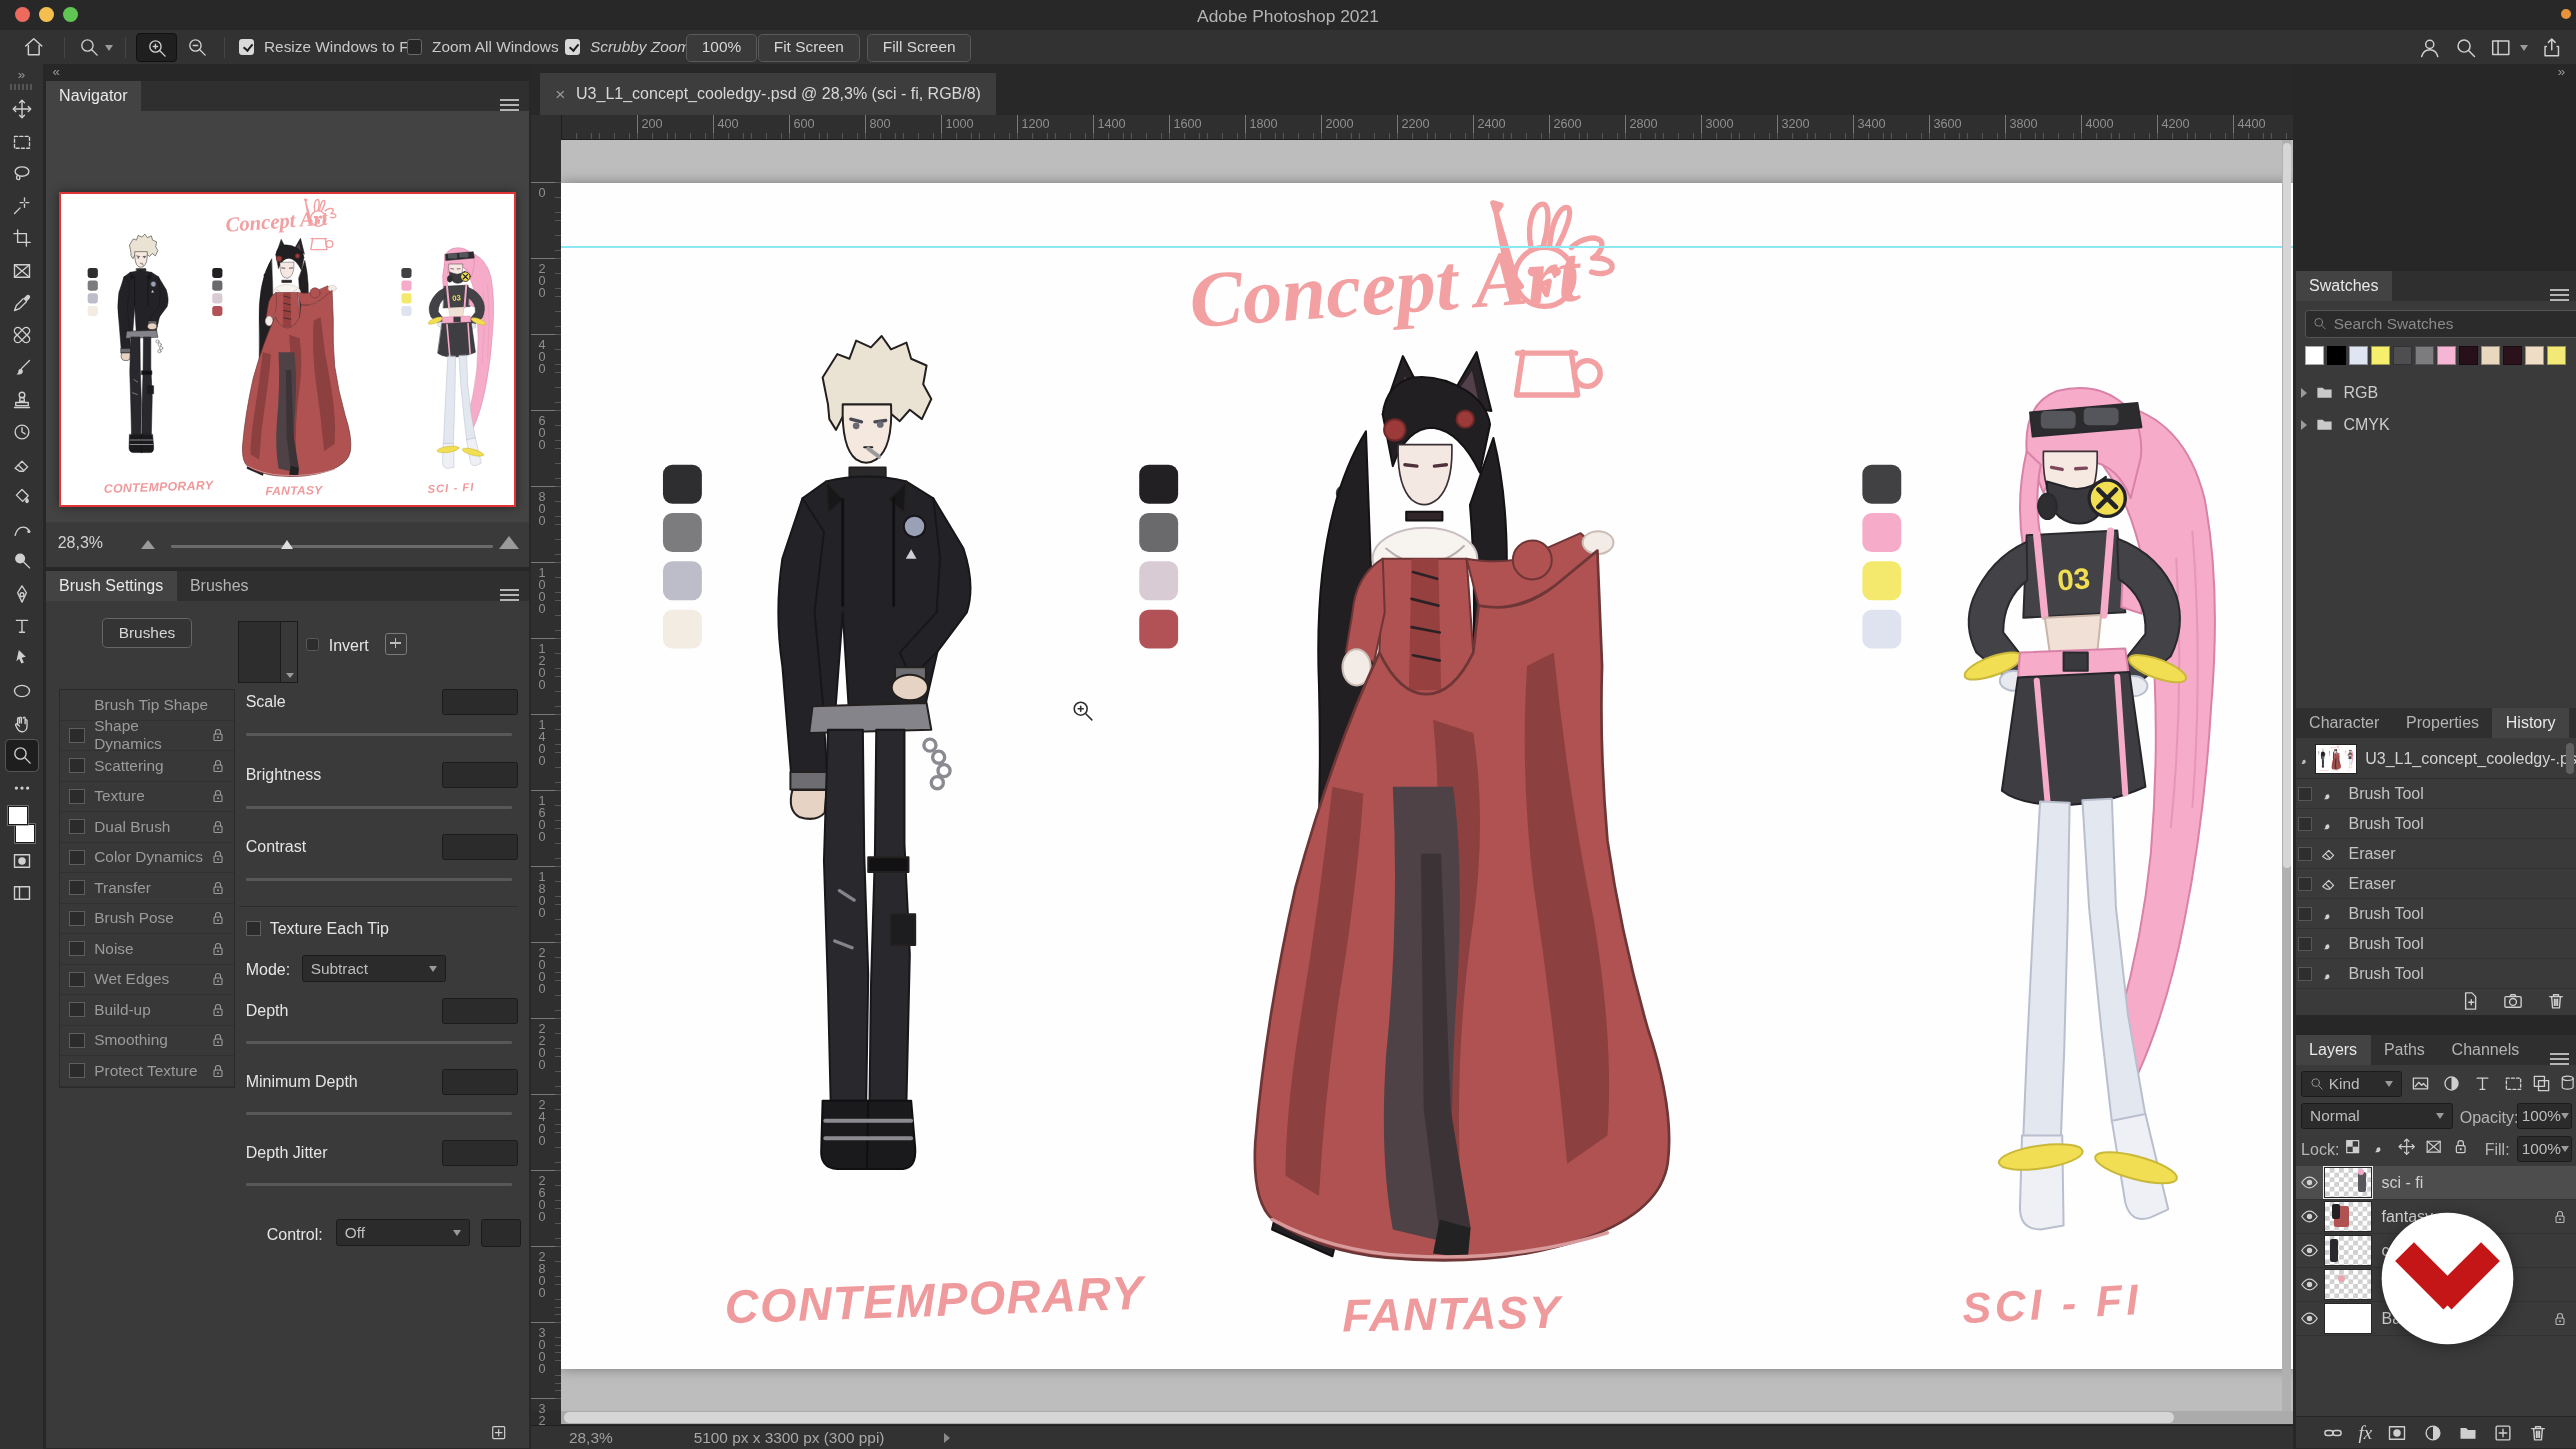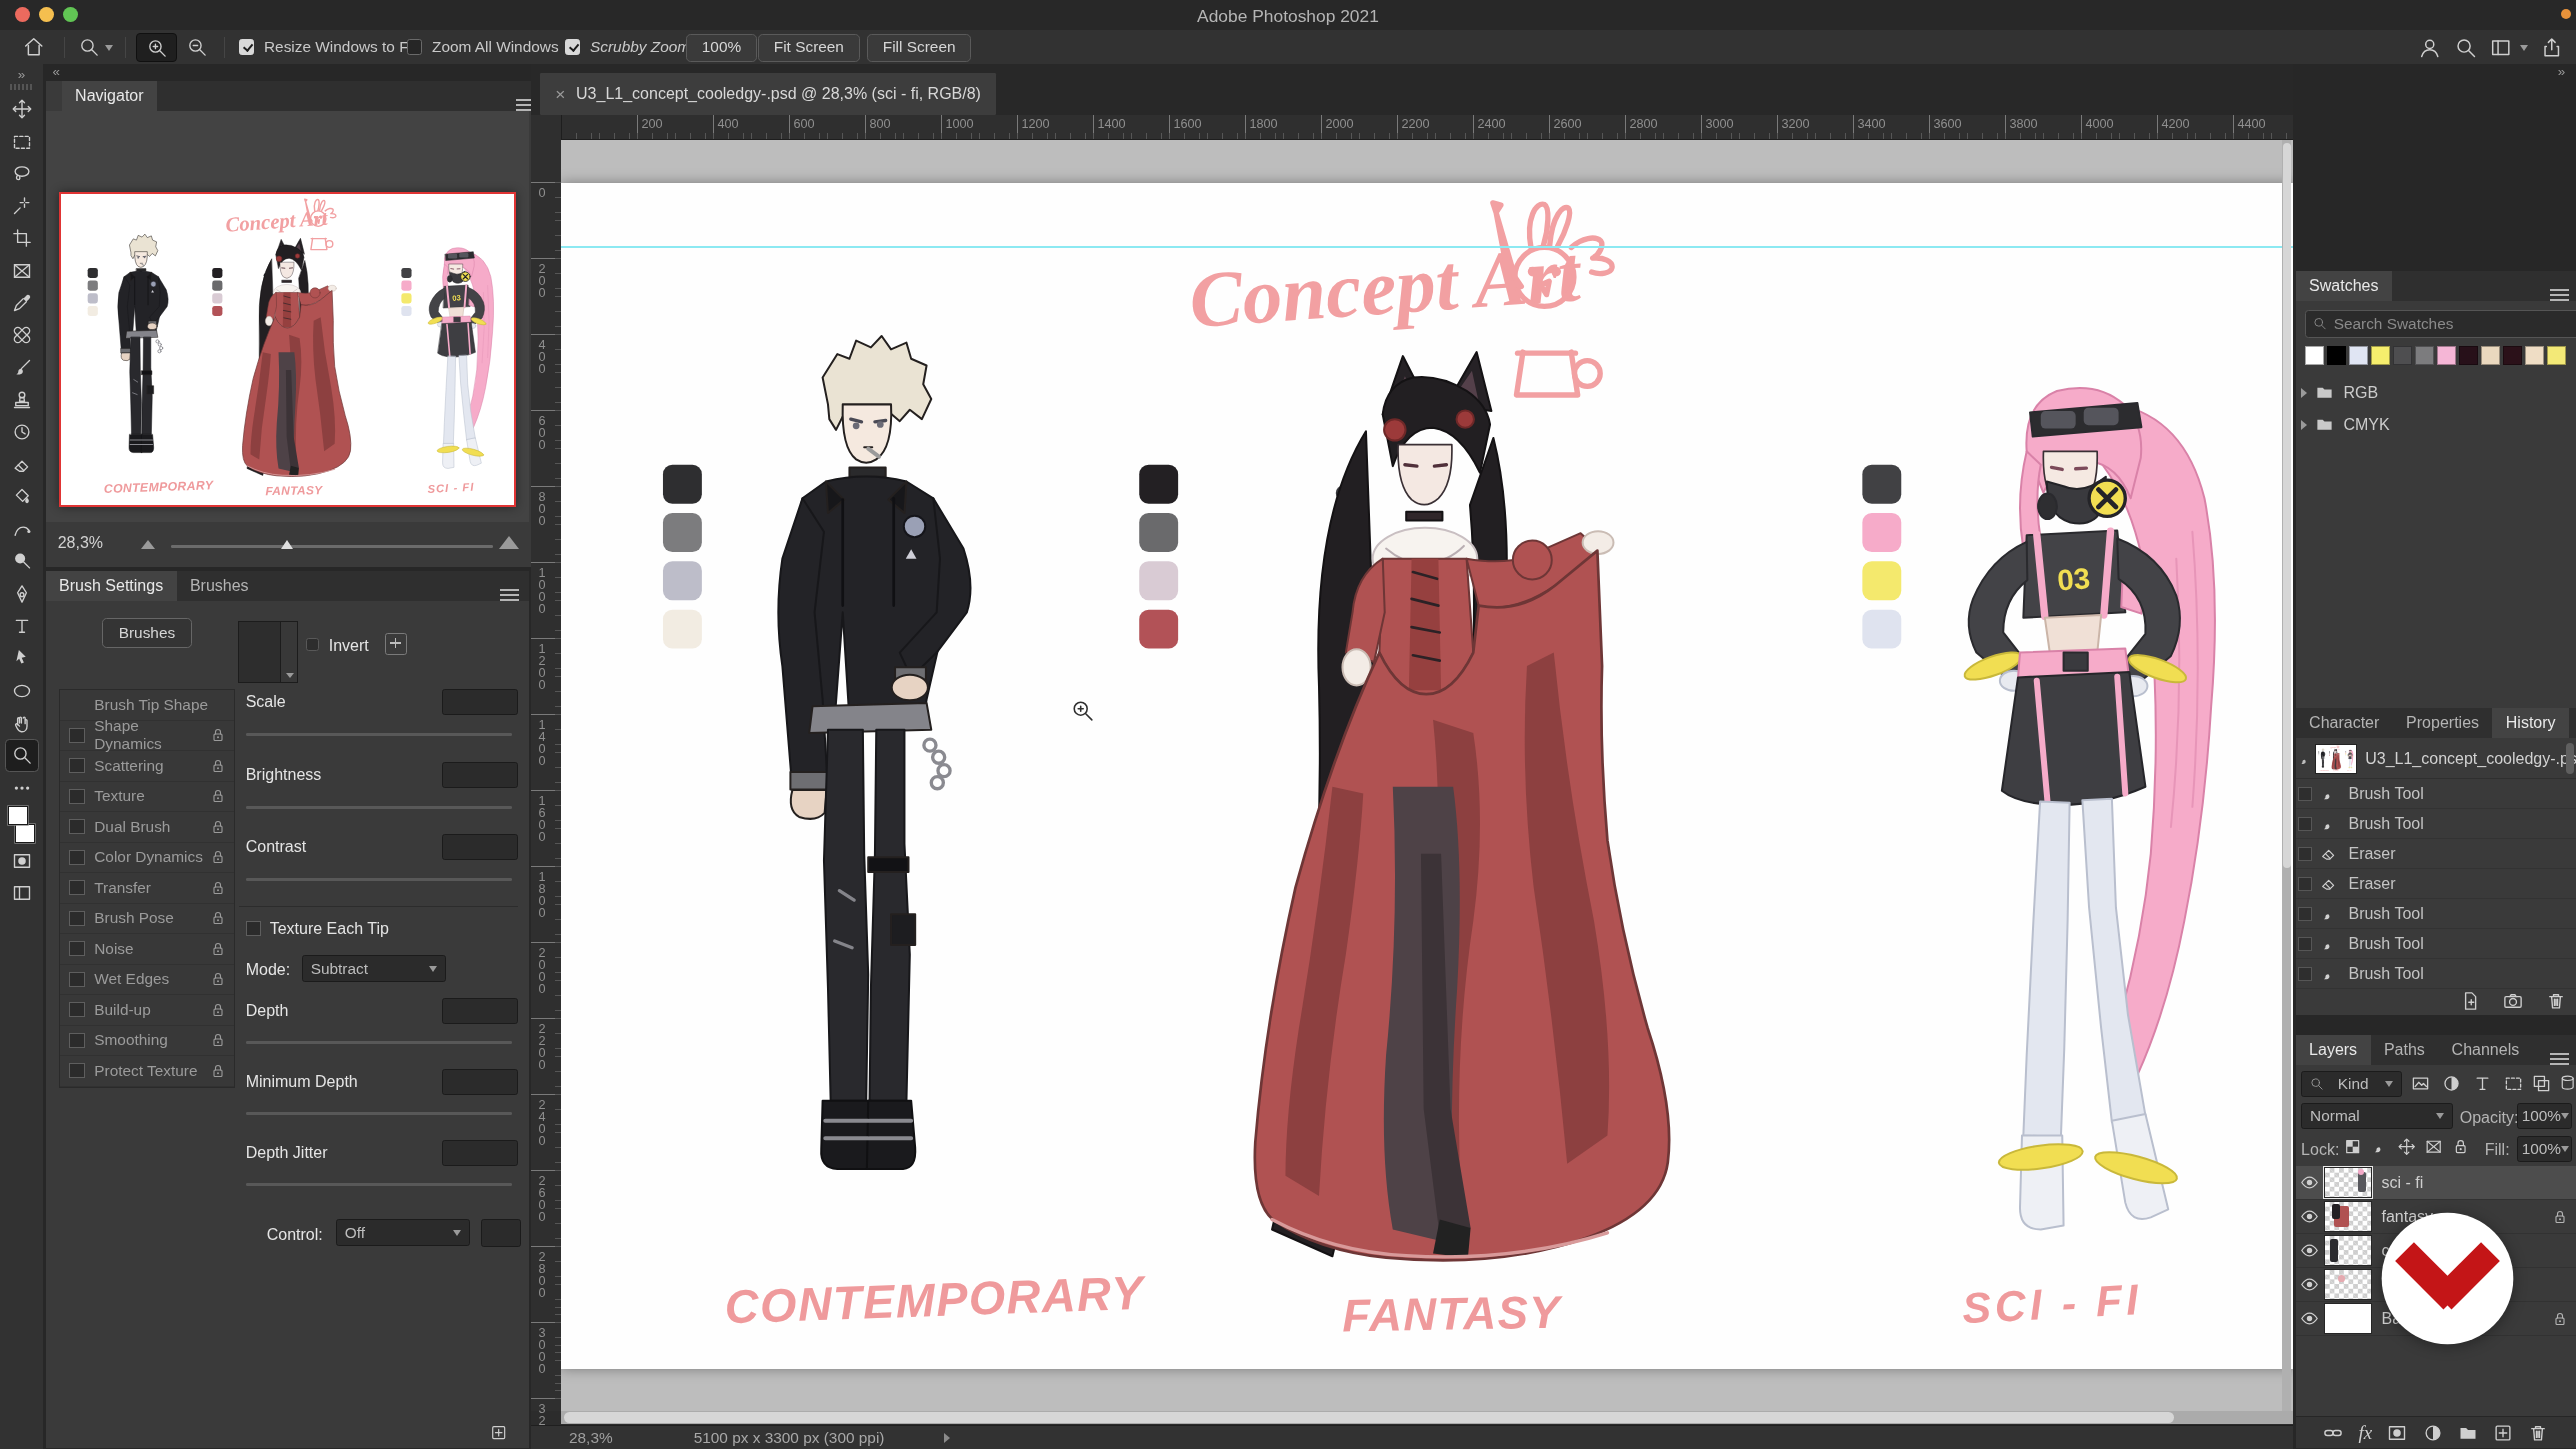--- a/index.html
+++ b/index.html
@@ -657,21 +657,21 @@
     <div class="tool">
         <svg class="ic" width="20" height="20" viewBox="0 0 30 30">
           <use href="#sym-panels"></use>
         </svg>
       </div>
   </div>
 
   <div class="a leftcol">
     <div style="height:17.4px;color:#9a9a9a;font-size:13.4px;padding-left:9.4px;">«</div>
 
-    <div class="panel" style="position:absolute;left:2.7px;top:17.4px;width:483px;height:486px;padding-left:16px;">
+    <div class="panel" style="position:absolute;left:2.7px;top:17.4px;width:483px;height:486px;">
       <div class="phead">
         <span class="ptab on">Navigator</span>
         <span class="ham" style="margin:8px 9.4px 0 auto;"></span>
       </div>
       <div class="navthumbwrap" style="position:absolute;left:0;top:29.5px;width:483px;height:411px;">
         <div class="navthumb" style="position:absolute;left:13.4px;top:81px;width:453px;height:311px;">
           <svg width="453" height="311" viewBox="0 0 2582 1768" preserveAspectRatio="none">
               <use href="#art"></use>
             </svg>
         </div>
@@ -1065,21 +1065,21 @@
     </div>
 
     <div class="rp" style="top:971px;height:413px;">
       <div class="phead">
         <span class="ptab on">Layers</span>
         <span class="ptab">Paths</span>
         <span class="ptab">Channels</span>
         <span class="ham" style="margin:8px 6.7px 0 auto;"></span>
       </div>
 
-      <div class="dd" style="position:absolute;left:5.4px;top:36px;width:101px;height:25.5px;gap:9px;">
+      <div class="dd" style="position:absolute;left:5.4px;top:36px;width:101px;height:25.5px;">
         <svg class="ic" width="13.4" height="13.4" style="margin-right:5.4px;color:#9a9a9a;" viewBox="0 0 20 20">
             <use href="#sym-zoom"></use>
           </svg>
         <span>Kind</span>
           <span class="cv"></span>
       </div>
       <svg class="ic" width="19" height="19" style="position:absolute;left:115px;top:39px;" viewBox="0 0 28 28">
           <use href="#sym-imgfilter"></use>
         </svg>
       <svg class="ic" width="19" height="19" style="position:absolute;left:146px;top:39px;" viewBox="0 0 28 28">

